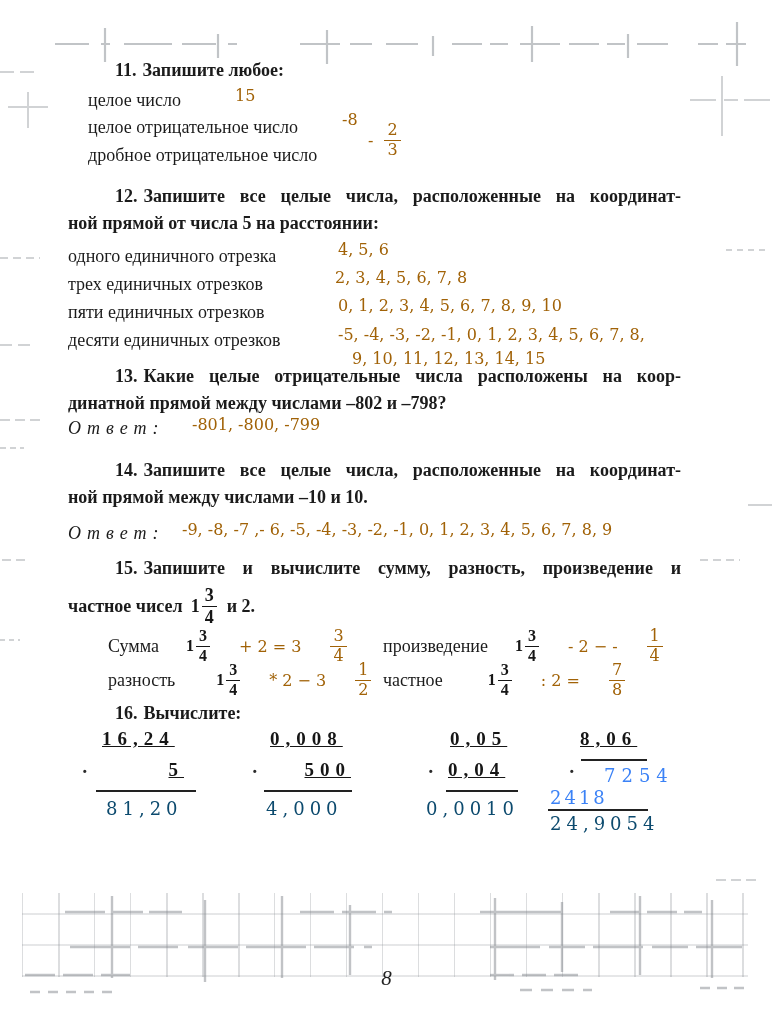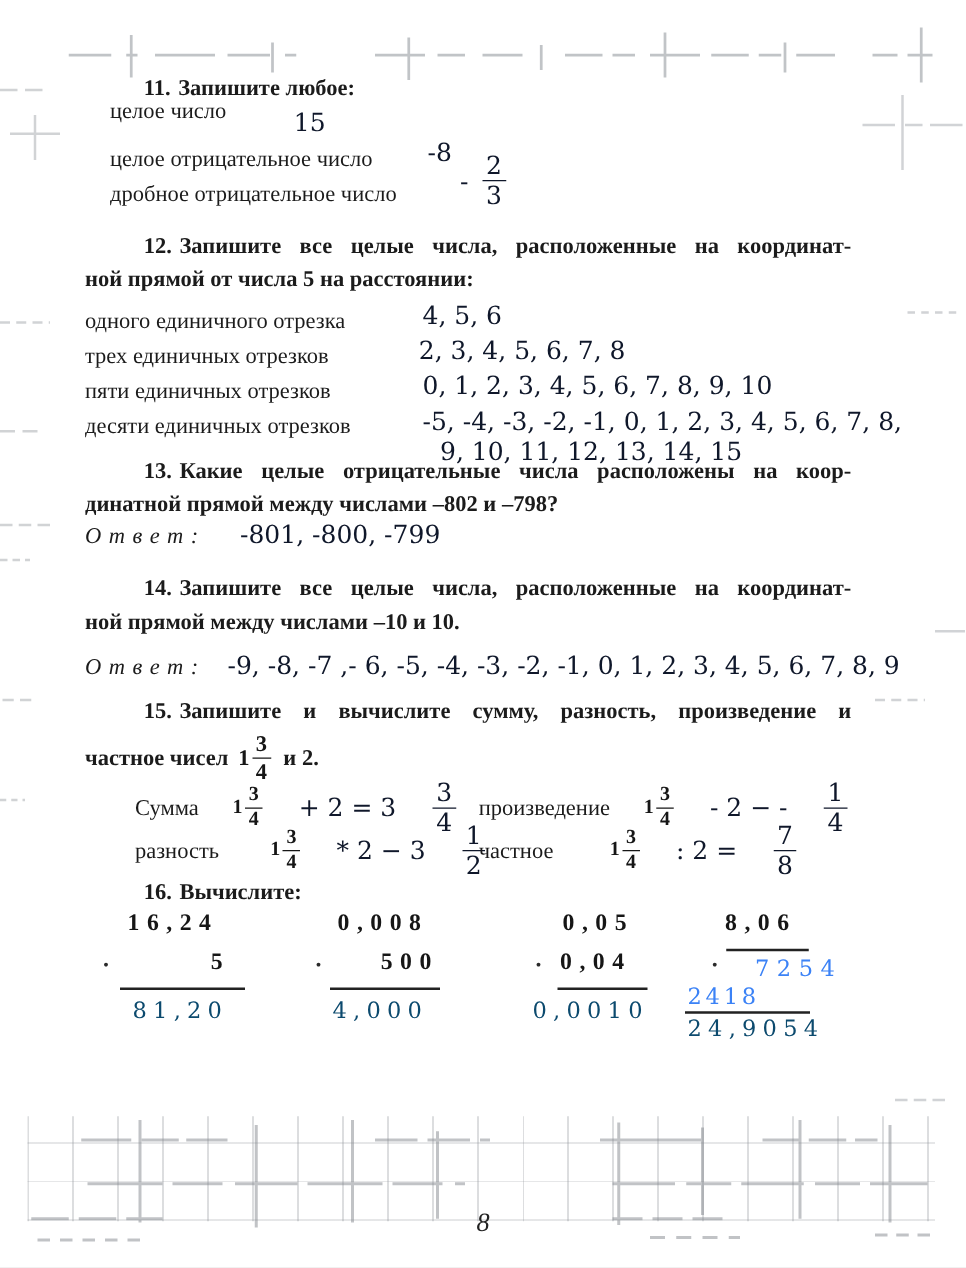--- a/index.html
+++ b/index.html
@@ -6,33 +6,33 @@
   .page {
     position:relative; width:773px; height:1014px; margin:0 auto;
     background:#ffffff; overflow:hidden;
     font-family:"Liberation Serif", serif; color:#1b1b1b;
   }
   .abs { position:absolute; }
   .task { font-weight:bold; font-size:18px; white-space:nowrap; }
   .taskwrap { font-weight:bold; font-size:18px; }
   .justify { text-align:justify; text-align-last:justify; white-space:normal; }
   .lbl { font-size:18px; white-space:nowrap; }
-  .hw { font-family:"DejaVu Serif", serif; color:#0f172a; font-size:20px; white-space:nowrap; }
+  .hw { font-family:"DejaVu Serif", serif; color:#a16207; font-size:16px; white-space:nowrap; }
   .otvet { font-style:italic; letter-spacing:6px; font-size:18px; white-space:nowrap; }
   .tnum { margin-right:6px; }
   
   .frac { display:inline-flex; flex-direction:column; align-items:center; line-height:1.05; margin:0 2px; }
   .frac .fn { padding:0 3px 1px; border-bottom:1.6px solid currentColor; }
   .frac .fd { padding-top:1px; }
   .mix { display:inline-flex; align-items:center; }
   .boldfrac { font-weight:bold; color:#161616; }
   .fxrow { display:flex; align-items:center; gap:27px; height:48px; }
   
   .mcol { position:absolute; top:728px; font-size:19px; }
-  .mtop, .mbot { font-weight:bold; letter-spacing:6px; height:31px; white-space:nowrap; color:#161616; }
+  .mtop, .mbot { font-weight:bold; letter-spacing:6px; height:31px; white-space:nowrap; color:#161616;text-decoration:underline; }
   .mrule { border-top:2.6px solid #222; height:0; }
   .mres { font-family:"DejaVu Serif", serif; color:#0c4a6e; letter-spacing:5px; margin-top:6px; white-space:nowrap; font-size:18px; }
   .mpart { font-family:"DejaVu Serif", serif; color:#3b82f6; white-space:nowrap; font-size:18px; height:22px; }
   .mdot { position:absolute; left:-9px; top:30px; font-size:24px; color:#2a2a2a; font-family:"DejaVu Serif", serif; }
   .pagenum { left:0; right:0; text-align:center; top:966px; font-style:italic; font-size:21px; color:#222; }
   
   .artifacts { position:absolute; inset:0; pointer-events:none; }
   .grid-bottom {
     position:absolute; left:22px; top:893px; width:726px; height:84px; pointer-events:none;
     background:
@@ -96,21 +96,21 @@
       <line x1="490" y1="975" x2="580" y2="975" stroke-dasharray="24 8"></line>
       <line x1="30" y1="992" x2="120" y2="992" stroke-dasharray="10 8"></line>
       <line x1="520" y1="990" x2="592" y2="990" stroke-dasharray="12 9"></line>
       <line x1="700" y1="988" x2="744" y2="988" stroke-dasharray="10 7"></line>
     </g>
   </svg>
 
   <div class="abs task" style="left:115px; top:60px;">
     <span class="tnum">11.</span><span>Запишите любое:</span>
   </div>
-  <div class="abs lbl" style="left:88px; top:78px;">целое число</div>
+  <div class="abs lbl" style="left:88px; top:90px;">целое число</div>
   <div class="abs hw" style="left:235px; top:86px;">15</div>
   <div class="abs lbl" style="left:88px; top:117px;">целое отрицательное число</div>
   <div class="abs hw" style="left:342px; top:110px;">-8</div>
   <div class="abs lbl" style="left:88px; top:145px;">дробное отрицательное число</div>
   <div class="abs hw" style="left:368px; top:122px; display:flex; align-items:center; gap:9px;">
     <span>-</span>
     <span class="frac">
         <span class="fn">2</span>
         <span class="fd">3</span>
       </span>

